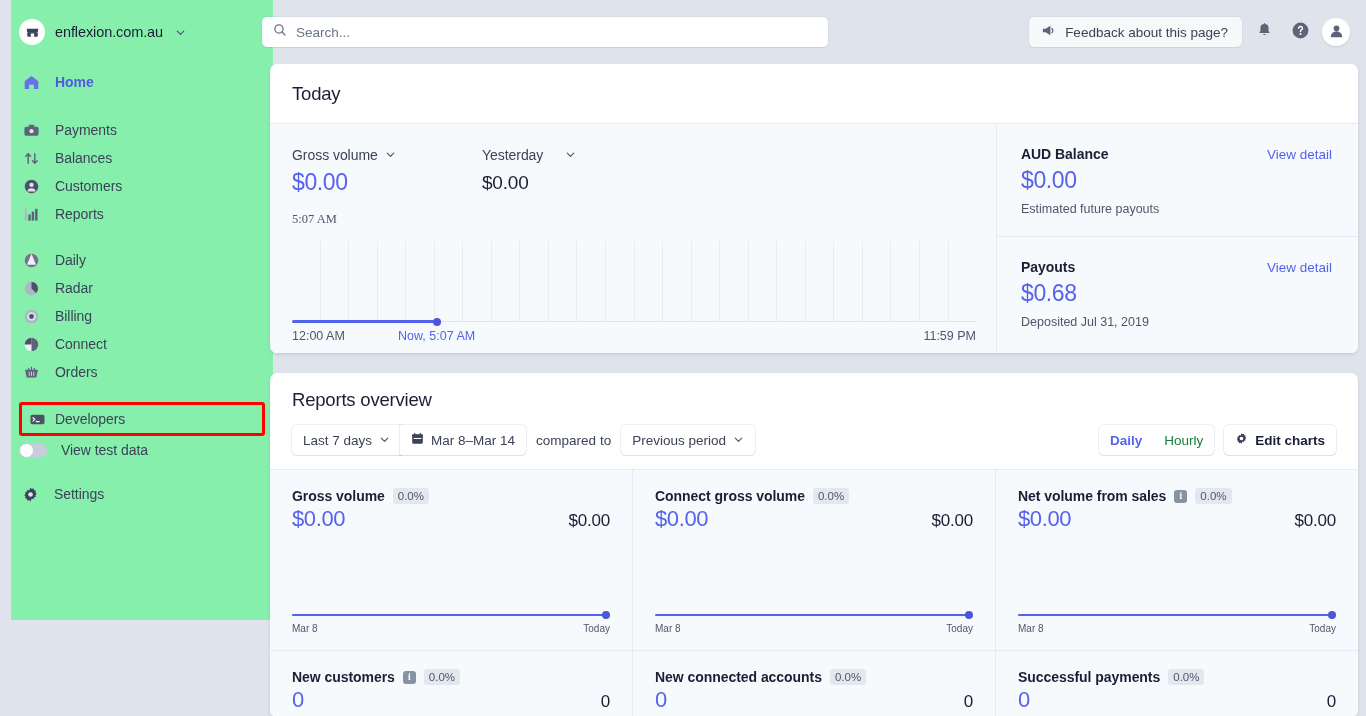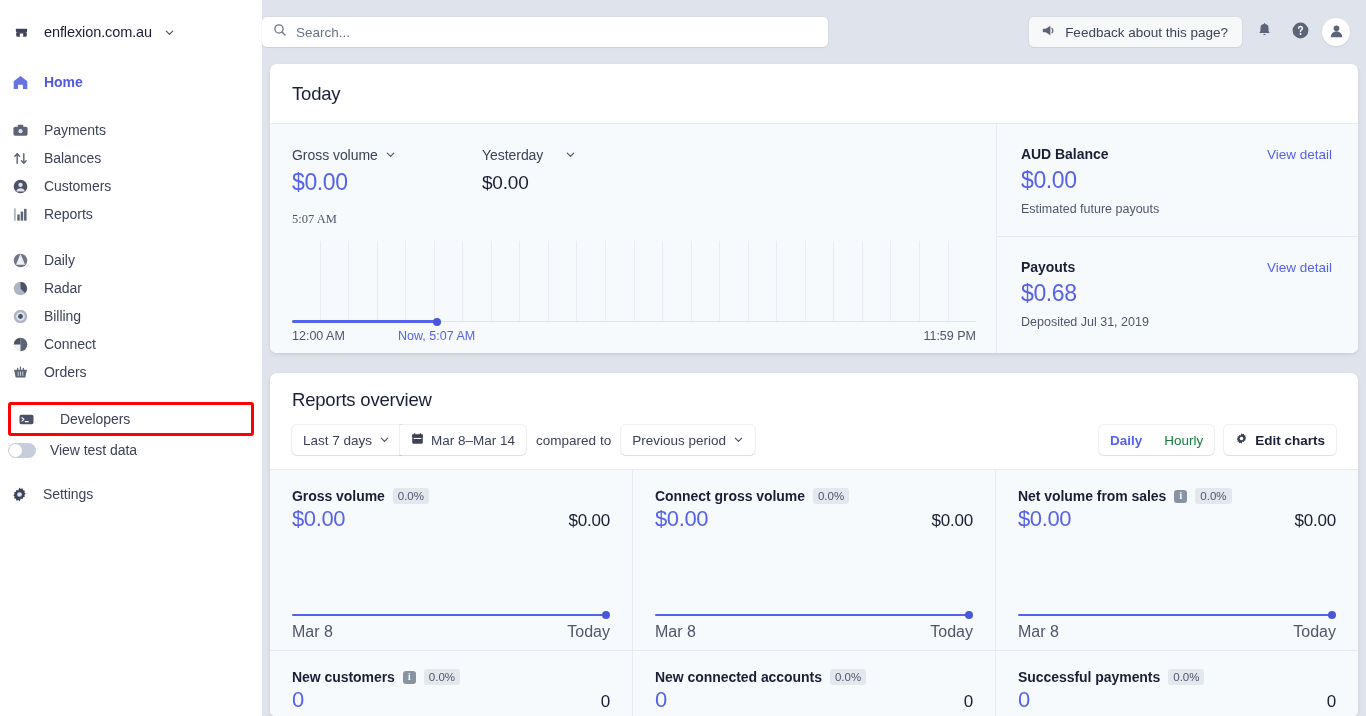--- a/index.html
+++ b/index.html
@@ -6,23 +6,23 @@
   html, body {
     width: 1366px; height: 716px;
     overflow: hidden;
     background: #dfe3eb;
     font-family: "Liberation Sans", sans-serif;
     -webkit-font-smoothing: antialiased;
   }
 
   
   #sidebar {
-    position: absolute; left: 0; top: 0;
-    width: 262px; height: 716px;
-    background: #ffffff;
+    position: absolute; left: 11px; top: 0;
+    width: 262px; height: 620px;
+    background: #86efac;
   }
   .brand {
     display: flex; align-items: center;
     height: 64px; padding-left: 8px; gap: 10px;
   }
   .brand-logo {
     width: 26px; height: 26px; border-radius: 50%;
     background: #ffffff;
     display: flex; align-items: center; justify-content: center;
     flex: none;
@@ -48,21 +48,21 @@
   }
   .nav-item.active .nav-label { color: #4f5ae0; font-weight: 700; }
   .nav-spacer { height: 16px; }
 
   .nav-item.highlight {
     border: 3px solid #ff0000;
     border-radius: 3px;
     margin-left: 8px;
     height: 34px;
     padding-left: 5px;
-    gap: 24px;
+    gap: 8px;
   }
 
   .toggle-row {
     display: flex; align-items: center; gap: 14px;
     height: 28px; padding-left: 8px; cursor: pointer;
   }
   .toggle {
     width: 28px; height: 15px; border-radius: 8px;
     background: #c7cddb; flex: none; position: relative;
   }
@@ -241,21 +241,21 @@
   .rc-line {
     position: absolute; left: 0; right: 6px; top: 10px;
     height: 2.2px; background: #5562eb; border-radius: 2px;
   }
   .rc-dot {
     position: absolute; right: 0; top: 7px;
     width: 8px; height: 8px; border-radius: 50%; background: #4a57d8;
   }
   .rc-axis {
     position: absolute; left: 0; right: 0; top: 19px;
-    display: flex; font-size: 16px; color: #4f566b;
+    display: flex; font-size: 10px; color: #4f566b;
   }
   .rc-axis .r { margin-left: auto; }
 </style>
 </head>
 <body>
 
 <div id="sidebar">
 
   <div class="brand">
     <span class="brand-logo">

